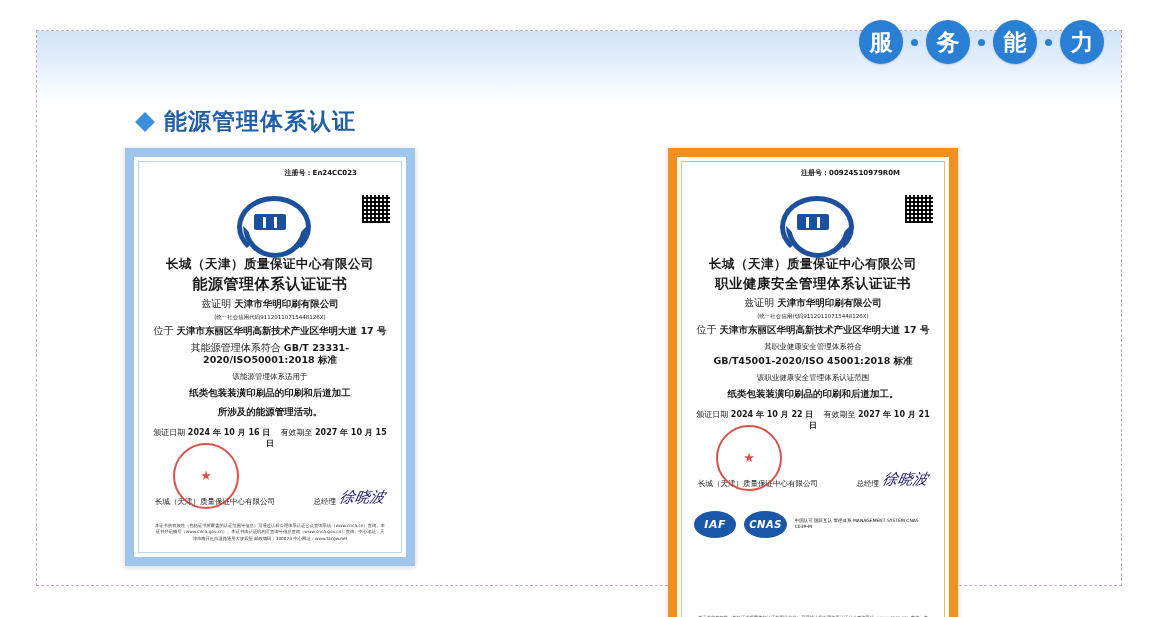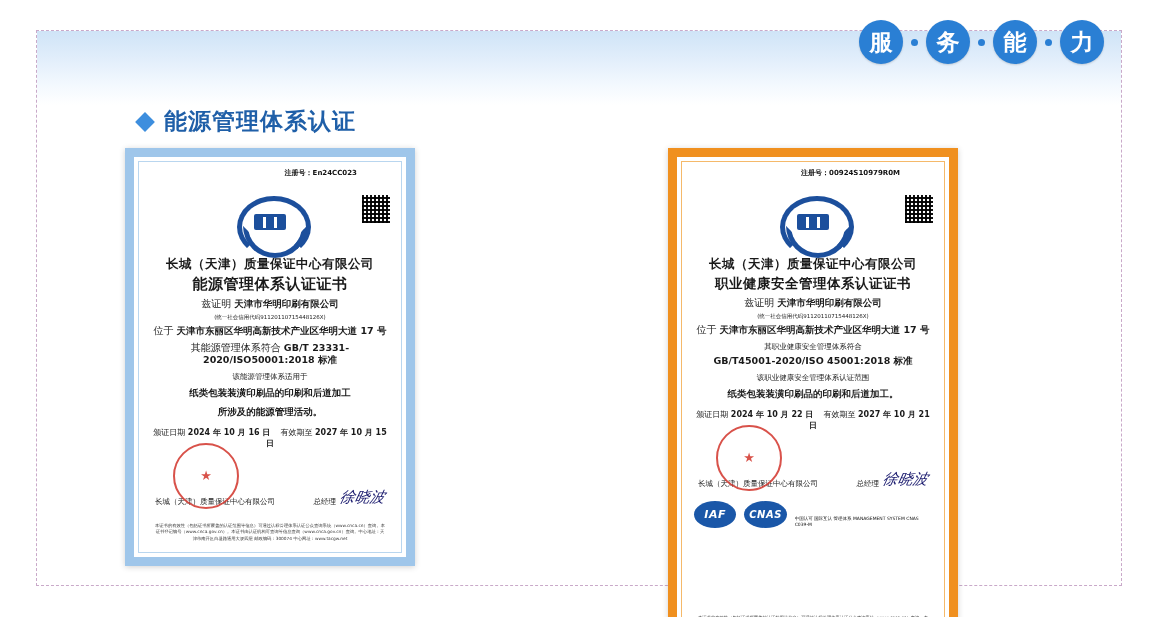--- a/index.html
+++ b/index.html
@@ -271,23 +271,23 @@
   }
   .seal::before {
     content: "★";
     position: absolute;
     font-size: 13px;
     color: #d2342b;
   }
   .accred {
     display: flex;
     justify-content: center;
-    align-items: flex-end;
+    align-items: center;
     gap: 8px;
-    margin-top: 12px;
+    margin-top: 22px;
   }
   .iaf, .cnas {
     width: 44px;
     height: 27px;
     border-radius: 50%;
     background: #1a57a8;
     color: #fff;
     font-size: 11px;
     font-weight: bold;
     font-style: italic;

